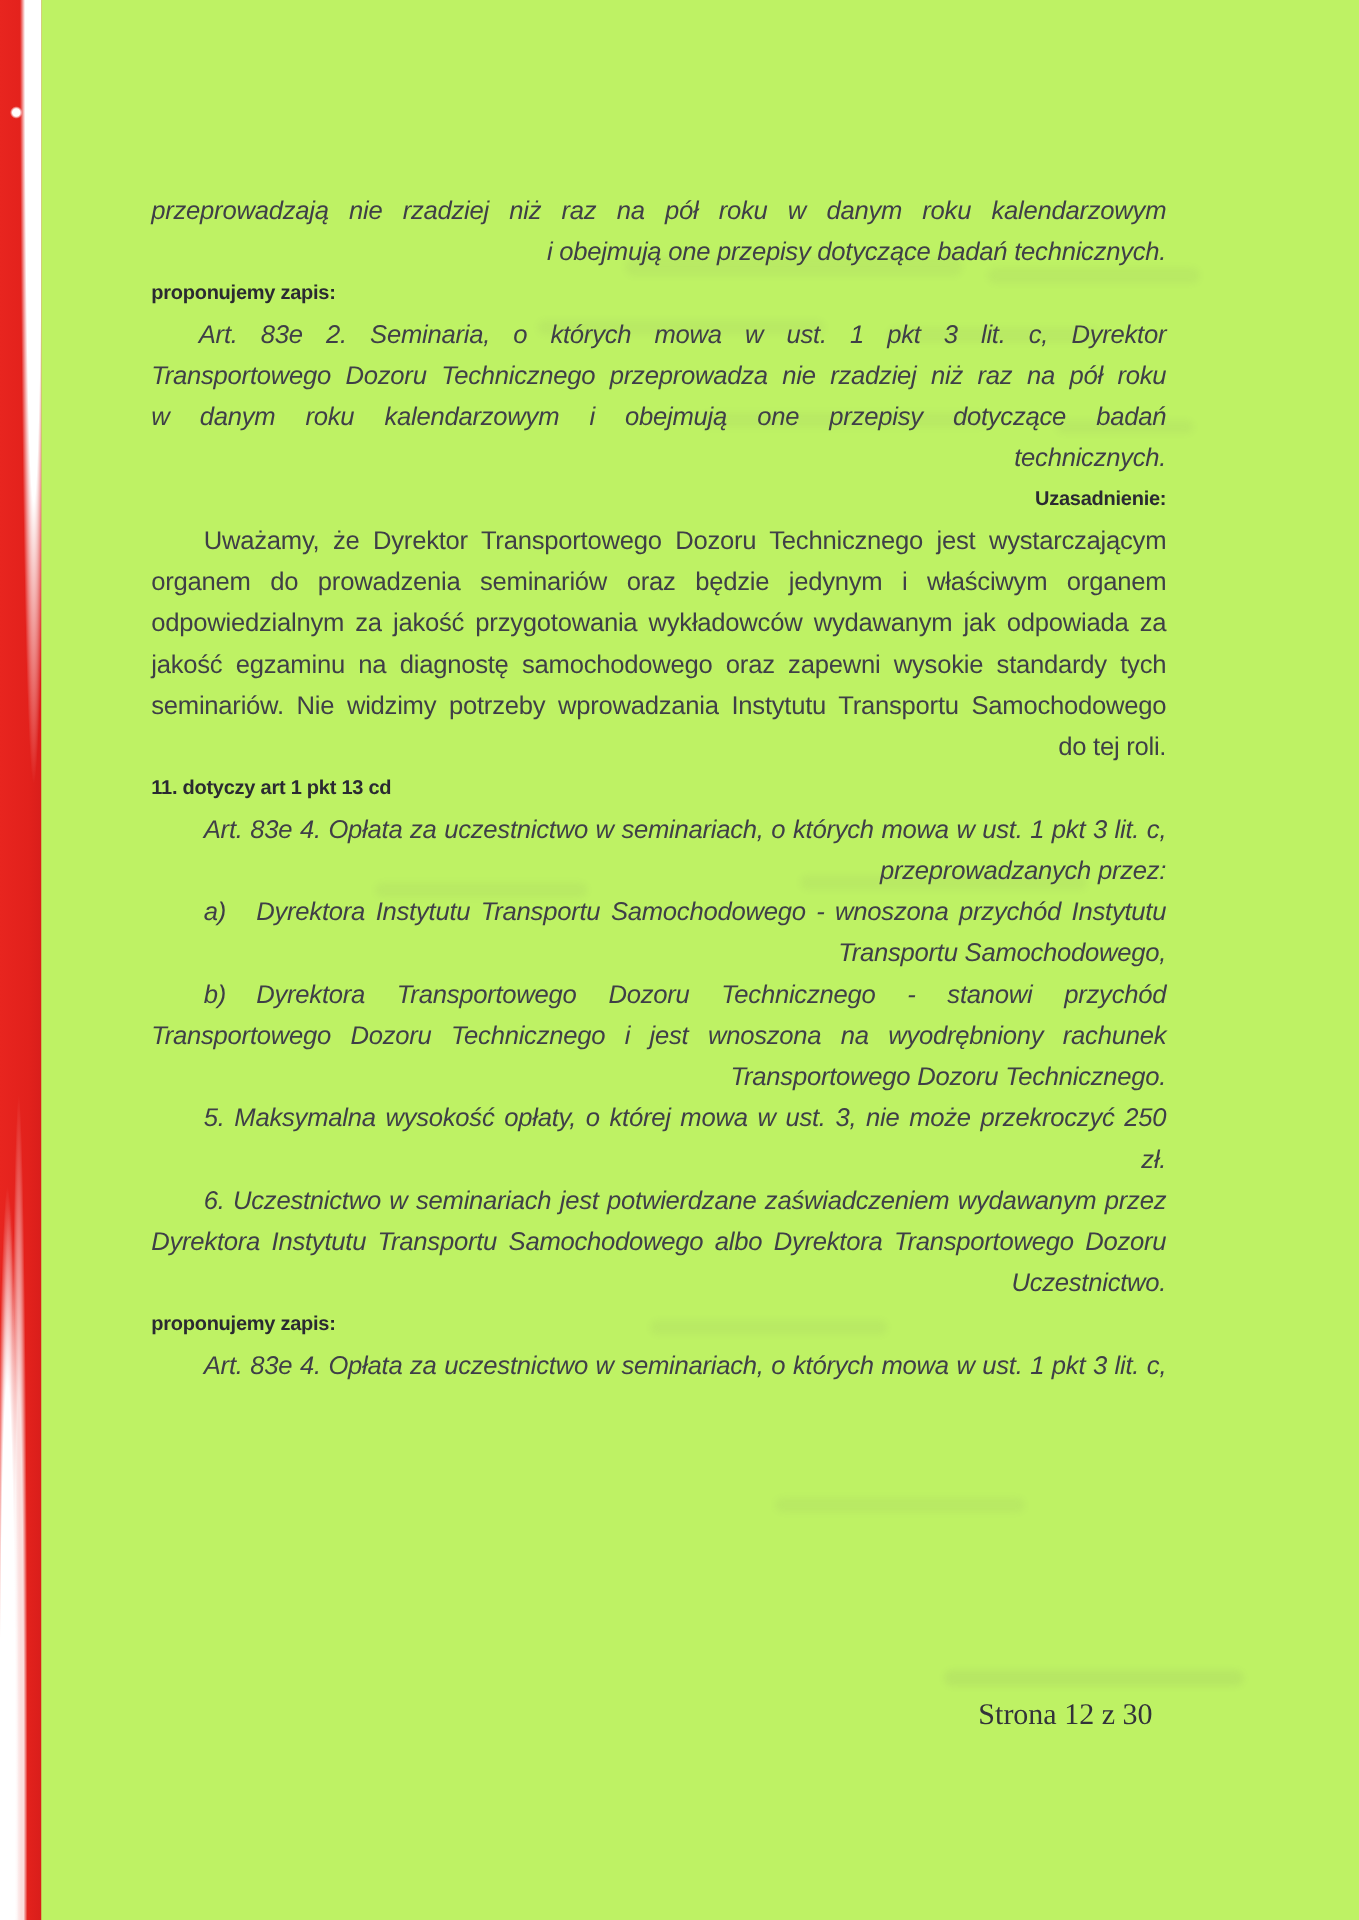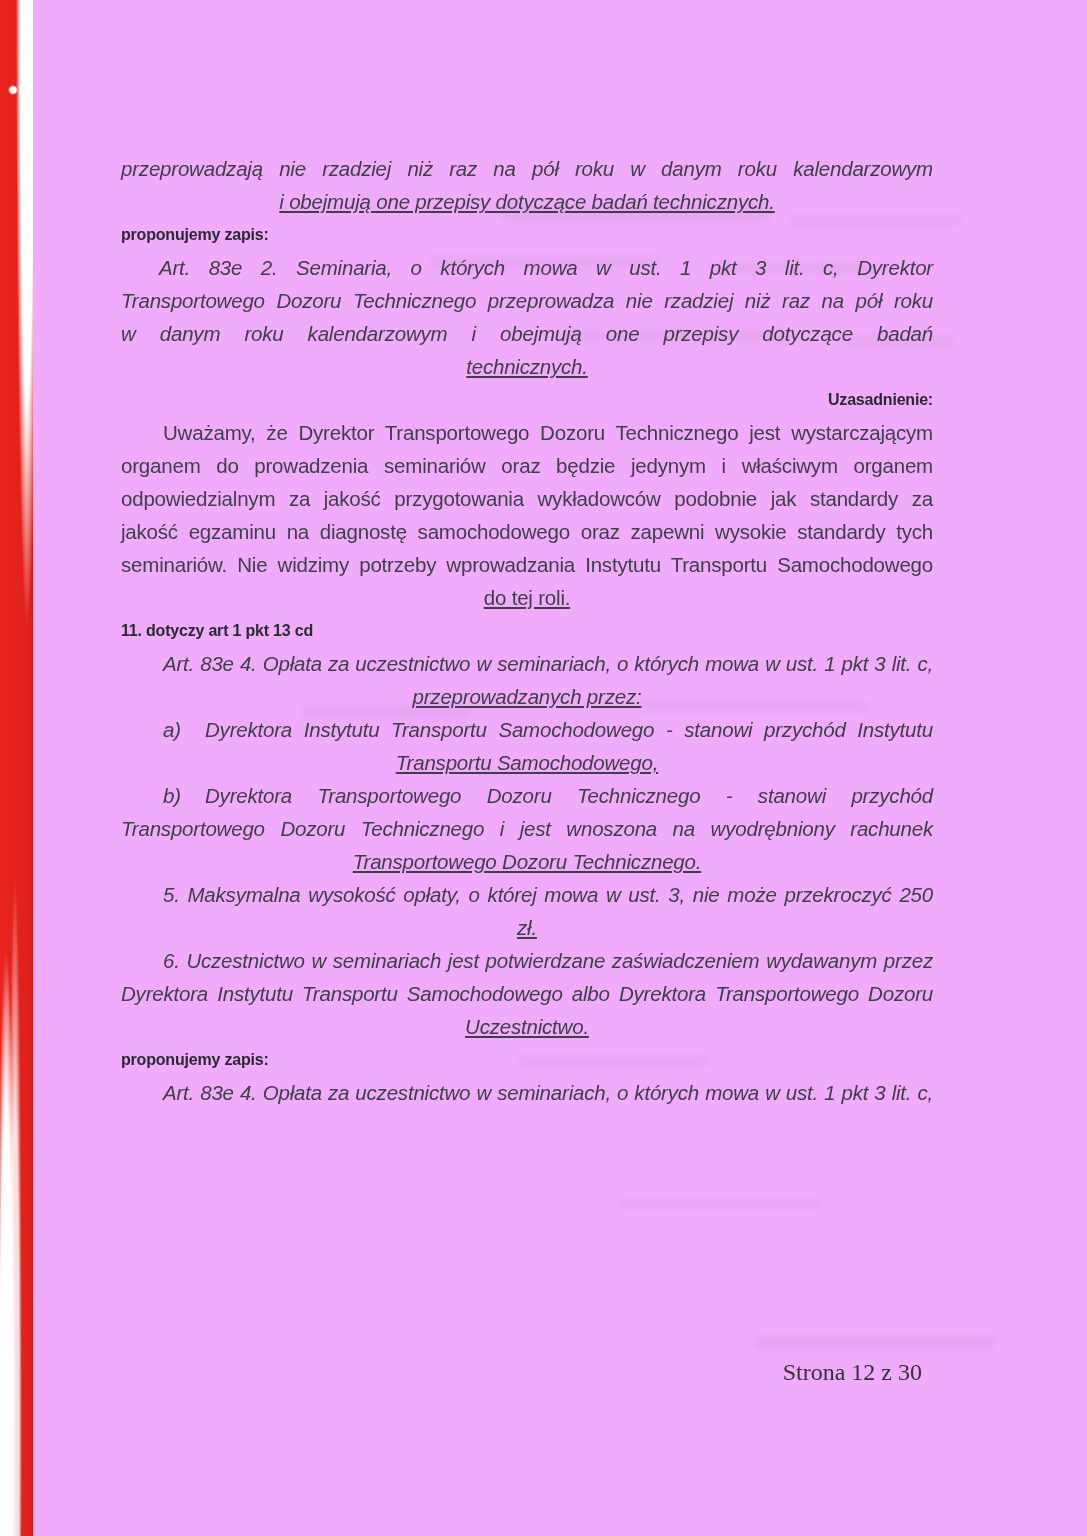--- a/index.html
+++ b/index.html
@@ -1,19 +1,19 @@
 <!DOCTYPE html>
 <html lang="pl"><head>
 <meta charset="utf-8">
 <style>
   html,body{margin:0;padding:0;background:#e9e9e9;}
   .page{
     position:relative;
     width:1087px;height:1536px;
-    background:#f0abfc;
+    background:#bef264;
     overflow:hidden;
     font-family:"Liberation Sans", sans-serif;
   }
   
   .stripe{
     position:absolute;left:0;top:0;width:33px;height:1536px;
     background:
       radial-gradient(circle at 13px 90px, #fff 3px, rgba(255,255,255,0) 5px),
       radial-gradient(ellipse at 27px 3px, #fff 7px, rgba(255,255,255,0) 11px),
       radial-gradient(ellipse at 6px 1424px, #fff 6px, rgba(255,255,255,0) 9px),
@@ -32,21 +32,21 @@
     color:#2a2a31;line-height:33px;
   }
   .gap-a{margin-top:43px;margin-bottom:2px;}
   .gap-b{margin-top:40px;margin-bottom:2px;text-align:right;}
   .gap-c{margin-top:45px;margin-bottom:2px;}
   .gap-d{margin-top:53px;margin-bottom:2px;}
   .quote{font-style:italic;}
   .block-indent{margin-left:46px;}
   .ln{display:block;}
   .j{text-align:justify;text-align-last:justify;}
-  .l{text-align:center;text-align-last:auto;text-decoration:underline;}
+  .l{text-align:right;text-align-last:auto;}
   .ind38{text-indent:38px;}
   .ind42{text-indent:42px;}
   .marker{display:inline-block;width:42px;text-indent:0;}
   .footer{
     position:absolute;right:165px;top:1358px;
     font-family:"Liberation Serif", serif;
     font-size:24px;color:#33333a;line-height:28px;
   }
   
   .ghost{position:absolute;background:#5a5a62;opacity:.05;filter:blur(3px);border-radius:8px;pointer-events:none;}
@@ -95,35 +95,35 @@
       <span class="ln j">Transportowego Dozoru Technicznego przeprowadza nie rzadziej niż raz na pół roku</span>
       <span class="ln j">w danym roku kalendarzowym i obejmują one przepisy dotyczące badań</span>
       <span class="ln l">technicznych.</span>
     </p>
 
     <h3 class="heading gap-b">Uzasadnienie:</h3>
 
     <p>
       <span class="ln j ind42">Uważamy, że Dyrektor Transportowego Dozoru Technicznego jest wystarczającym</span>
       <span class="ln j">organem do prowadzenia seminariów oraz będzie jedynym i właściwym organem</span>
-      <span class="ln j">odpowiedzialnym za jakość przygotowania wykładowców podobnie jak standardy za</span>
+      <span class="ln j">odpowiedzialnym za jakość przygotowania wykładowców wydawanym jak odpowiada za</span>
       <span class="ln j">jakość egzaminu na diagnostę samochodowego oraz zapewni wysokie standardy tych</span>
       <span class="ln j">seminariów. Nie widzimy potrzeby wprowadzania Instytutu Transportu Samochodowego</span>
       <span class="ln l">do tej roli.</span>
     </p>
 
     <h3 class="heading gap-c">11. dotyczy art 1 pkt 13 cd</h3>
 
     <p class="quote">
       <span class="ln j ind42">Art. 83e 4. Opłata za uczestnictwo w seminariach, o których mowa w ust. 1 pkt 3 lit. c,</span>
       <span class="ln l">przeprowadzanych przez:</span>
     </p>
 
     <p class="quote">
-      <span class="ln j ind42"><span class="marker">a)</span><span>Dyrektora Instytutu Transportu Samochodowego - stanowi przychód Instytutu</span></span>
+      <span class="ln j ind42"><span class="marker">a)</span><span>Dyrektora Instytutu Transportu Samochodowego - wnoszona przychód Instytutu</span></span>
       <span class="ln l">Transportu Samochodowego,</span>
     </p>
 
     <p class="quote">
       <span class="ln j ind42"><span class="marker">b)</span><span>Dyrektora Transportowego Dozoru Technicznego - stanowi przychód</span></span>
       <span class="ln j">Transportowego Dozoru Technicznego i jest wnoszona na wyodrębniony rachunek</span>
       <span class="ln l">Transportowego Dozoru Technicznego.</span>
     </p>
 
     <p class="quote">

